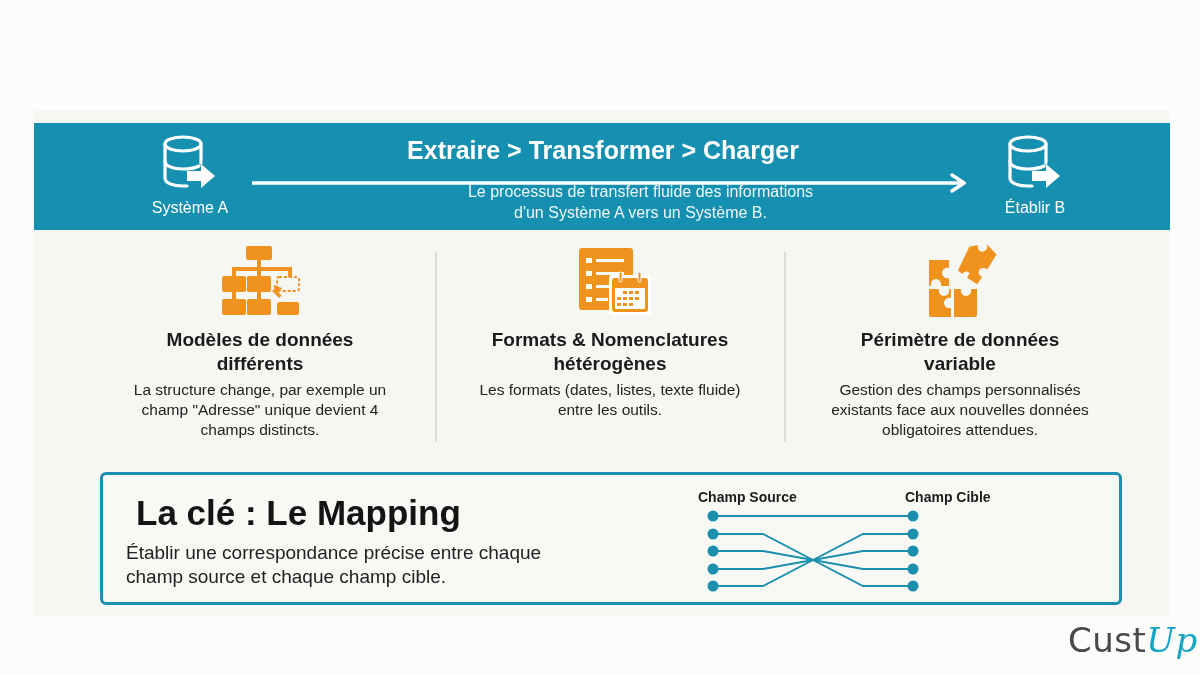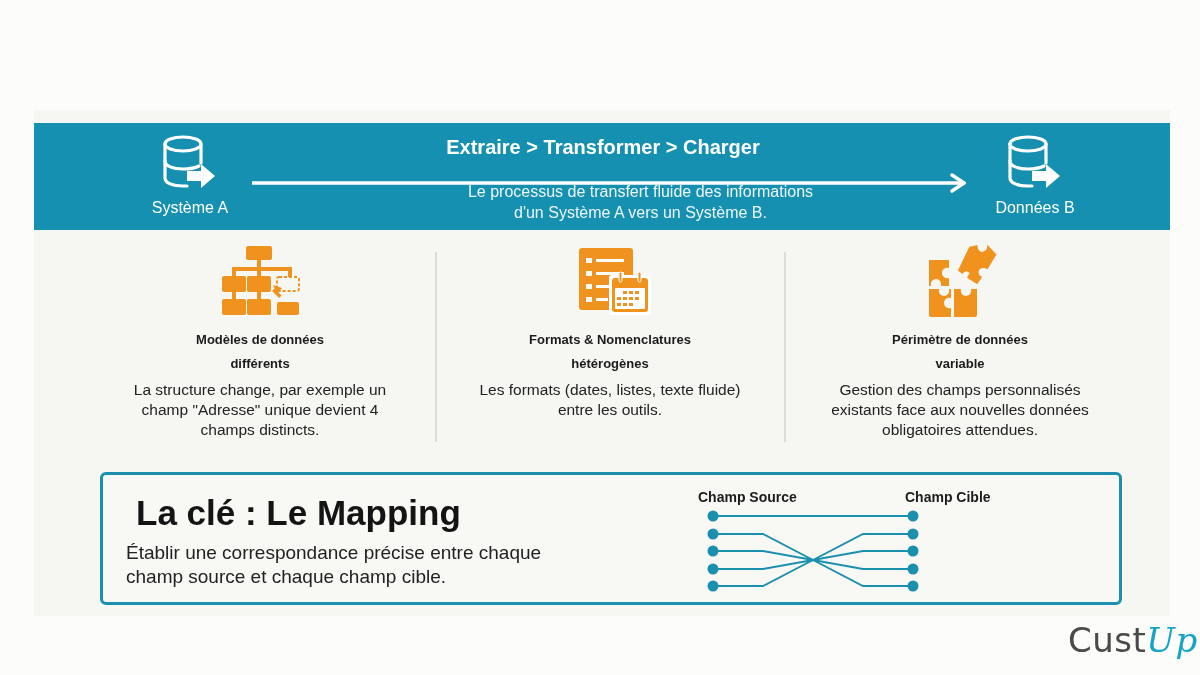--- a/index.html
+++ b/index.html
@@ -10,31 +10,31 @@
     .header-title { color: #ffffff; font-weight: bold; font-size: 26px; letter-spacing: 0.1px; }
 
     .slide { position: absolute; left: 34px; top: 110px; width: 1136px; height: 506px; background: #f6f6f2; }
 
     .band { position: absolute; left: 0; top: 13px; width: 1136px; height: 107px; background: #1590b0; color: #fff; }
     .sys { position: absolute; top: 10px; width: 140px; text-align: center; }
     .sys-a { left: 86px; }
     .sys-b { left: 931px; }
     .sys svg { display: block; margin: 0 auto; }
     .sys-label { display: block; font-weight: normal; font-size: 16px; margin-top: 4px; }
-    .band-title { position: absolute; left: 0; width: 1136px; top: 13px; text-align: center; font-weight: bold; font-size: 20px; padding-left: 2px; }
+    .band-title { position: absolute; left: 0; width: 1136px; top: 13px; text-align: center; font-weight: bold; font-size: 25px; padding-left: 2px; }
     .band-arrow { position: absolute; left: 218px; top: 50px; width: 720px; height: 20px; }
     .band-desc { position: absolute; left: 0; width: 1136px; top: 58px; text-align: center; font-size: 16px; line-height: 21px; color: #eef7fa; padding-left: 3px; margin-left: 37px; }
 
     .cols { position: absolute; left: 0; top: 132px; width: 1136px; height: 200px; }
     .col { position: absolute; top: 0; width: 340px; text-align: center; }
     .col-1 { left: 56px; }
     .col-2 { left: 406px; }
     .col-3 { left: 756px; }
     .col-icon { display: block; margin: 0 auto; height: 78px; }
-    .col-title { font-weight: bold; font-size: 13px; line-height: 24px; color: #1b1b1b; margin-top: 8px; }
+    .col-title { font-weight: bold; font-size: 19px; line-height: 24px; color: #1b1b1b; margin-top: 8px; }
     .col-text { font-size: 15.5px; line-height: 20px; color: #222; margin-top: 4px; }
     .divider { position: absolute; top: 10px; width: 2px; height: 190px; background: #dcdcd8; }
     .divider-1 { left: 401px; }
     .divider-2 { left: 750px; }
 
     .mapbox { position: absolute; left: 66px; top: 362px; width: 1022px; height: 133px; border: 3px solid #1a8fae; border-radius: 6px; background: #f8f8f5; }
     .map-title { position: absolute; left: 33px; top: 18px; font-size: 35px; font-weight: bold; color: #141414; }
     .map-text { position: absolute; left: 23px; top: 66px; font-size: 19px; line-height: 24px; color: #222; }
     .map-diagram { position: absolute; left: 570px; top: 8px; width: 340px; height: 120px; }
     .map-label { position: absolute; top: 6px; font-weight: bold; font-size: 14px; color: #1b1b1b; }
@@ -83,21 +83,21 @@
       <div class="sys sys-b">
         <svg width="66" height="62" viewBox="0 0 66 62">
           <g fill="none" stroke="#ffffff" stroke-width="3.2" stroke-linecap="round">
             <ellipse cx="26" cy="11" rx="18" ry="7"></ellipse>
             <path d="M8 11 V45 C8 50 16 53 26 53 H30"></path>
             <path d="M44 11 V30"></path>
             <path d="M8 28 C8 33 16 36 26 36 C32 36 38 35 42 33"></path>
           </g>
           <path d="M30 38 H44 V31 L58 43 L44 55 V48 H30 Z" fill="#ffffff"></path>
         </svg>
-        <span class="sys-label">Données B</span>
+        <span class="sys-label">Établir B</span>
       </div>
     </div>
 
     <div class="cols">
 
       <div class="col col-1">
         <svg class="col-icon" width="90" height="78" viewBox="0 0 90 78">
           <g fill="#f0931e">
             <rect x="31" y="4" width="26" height="14" rx="2"></rect>
             <rect x="42" y="18" width="4" height="8"></rect>

